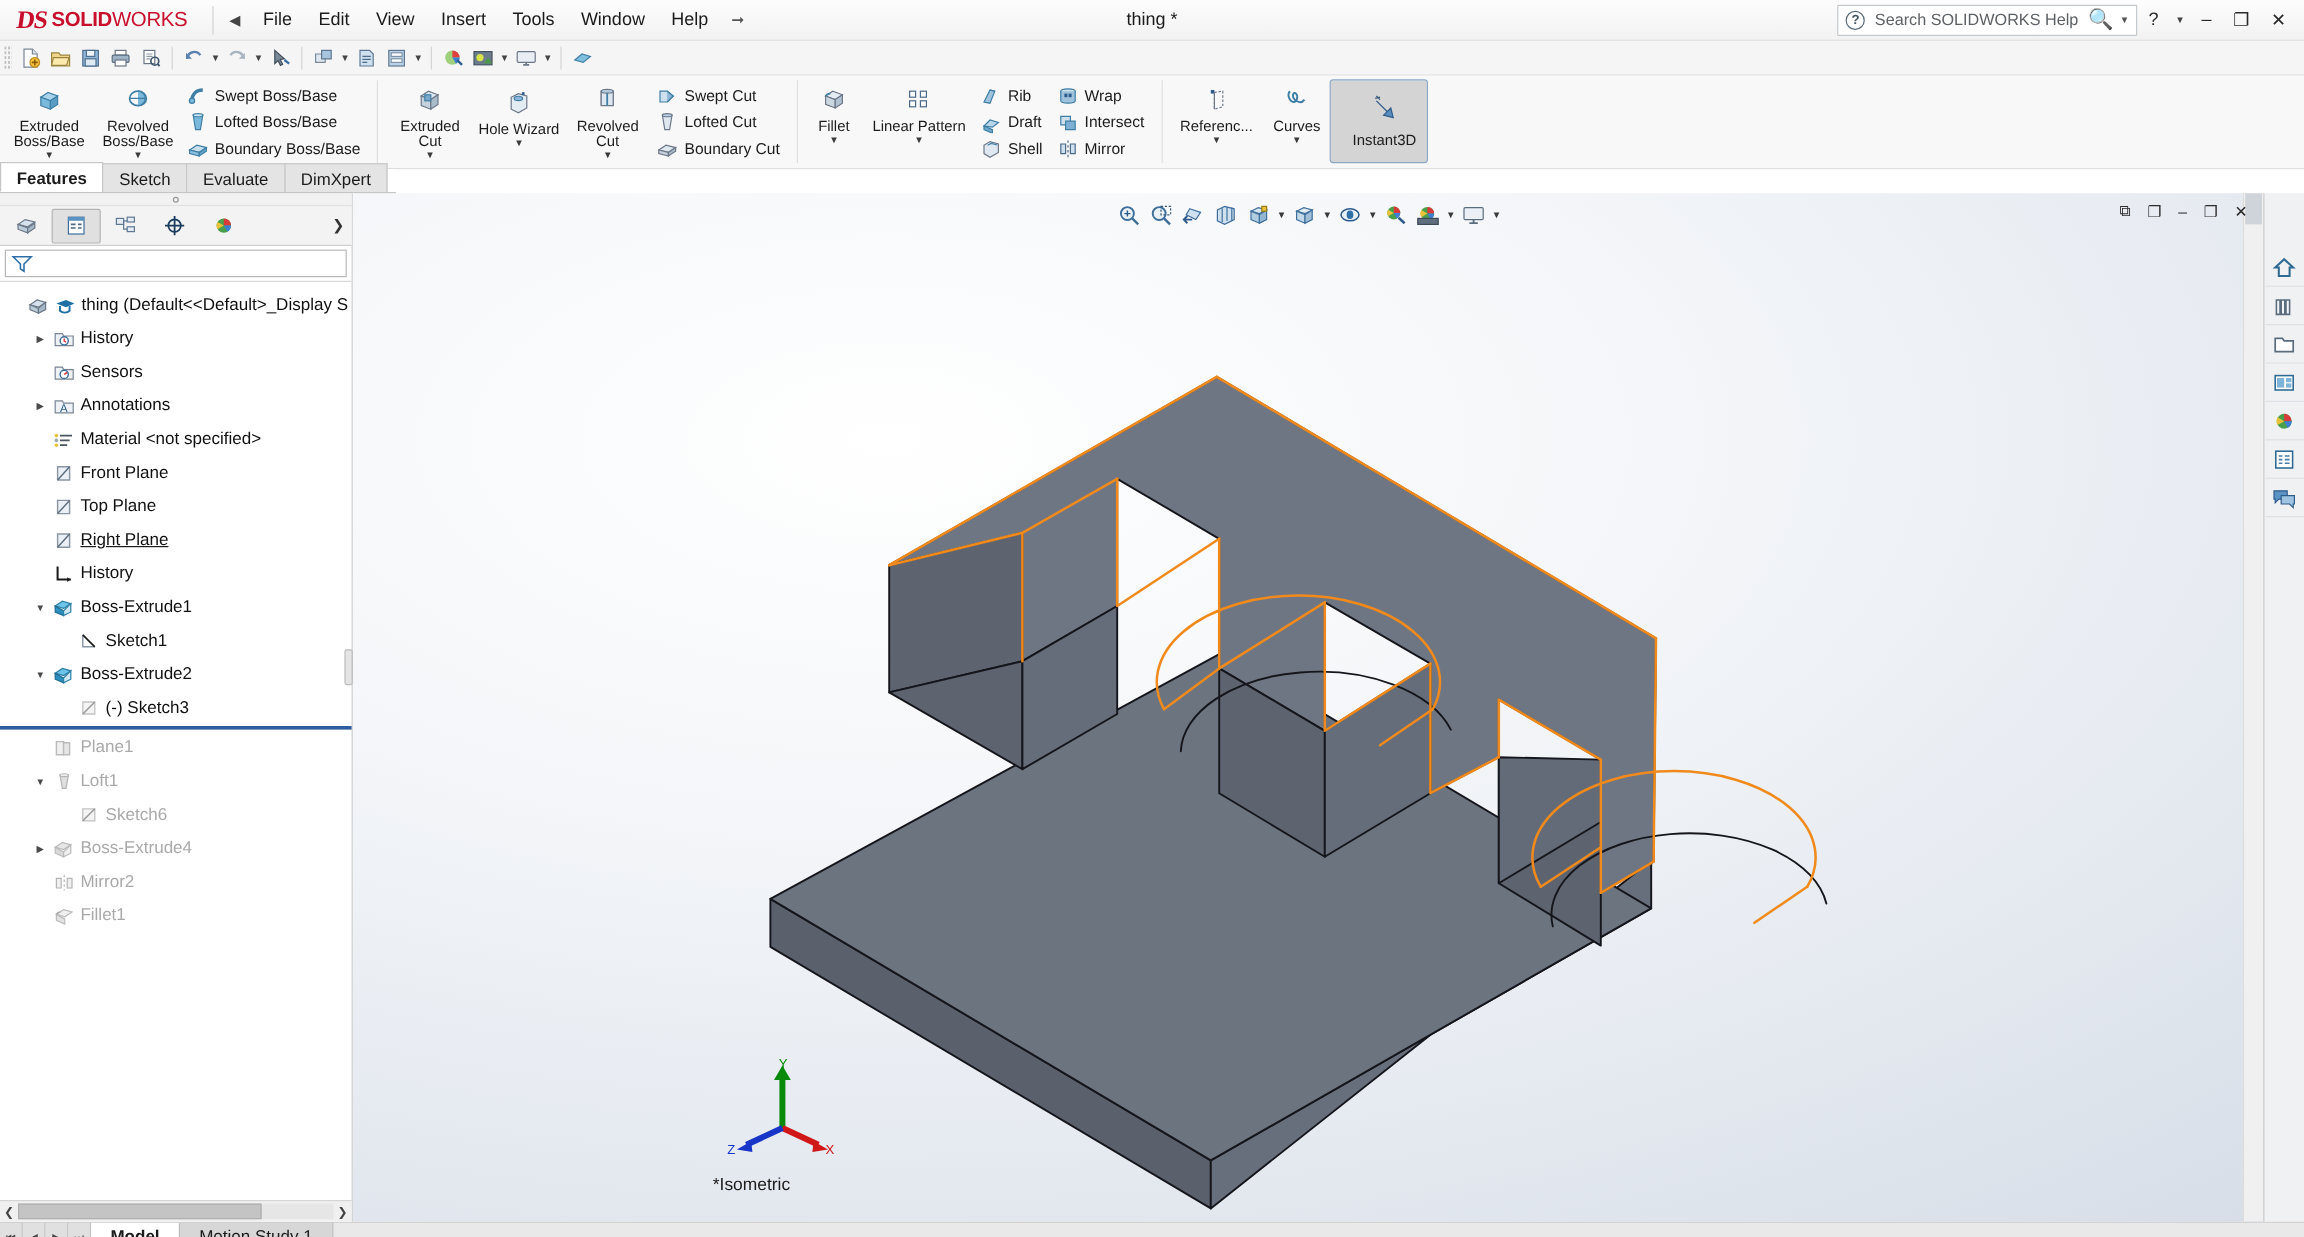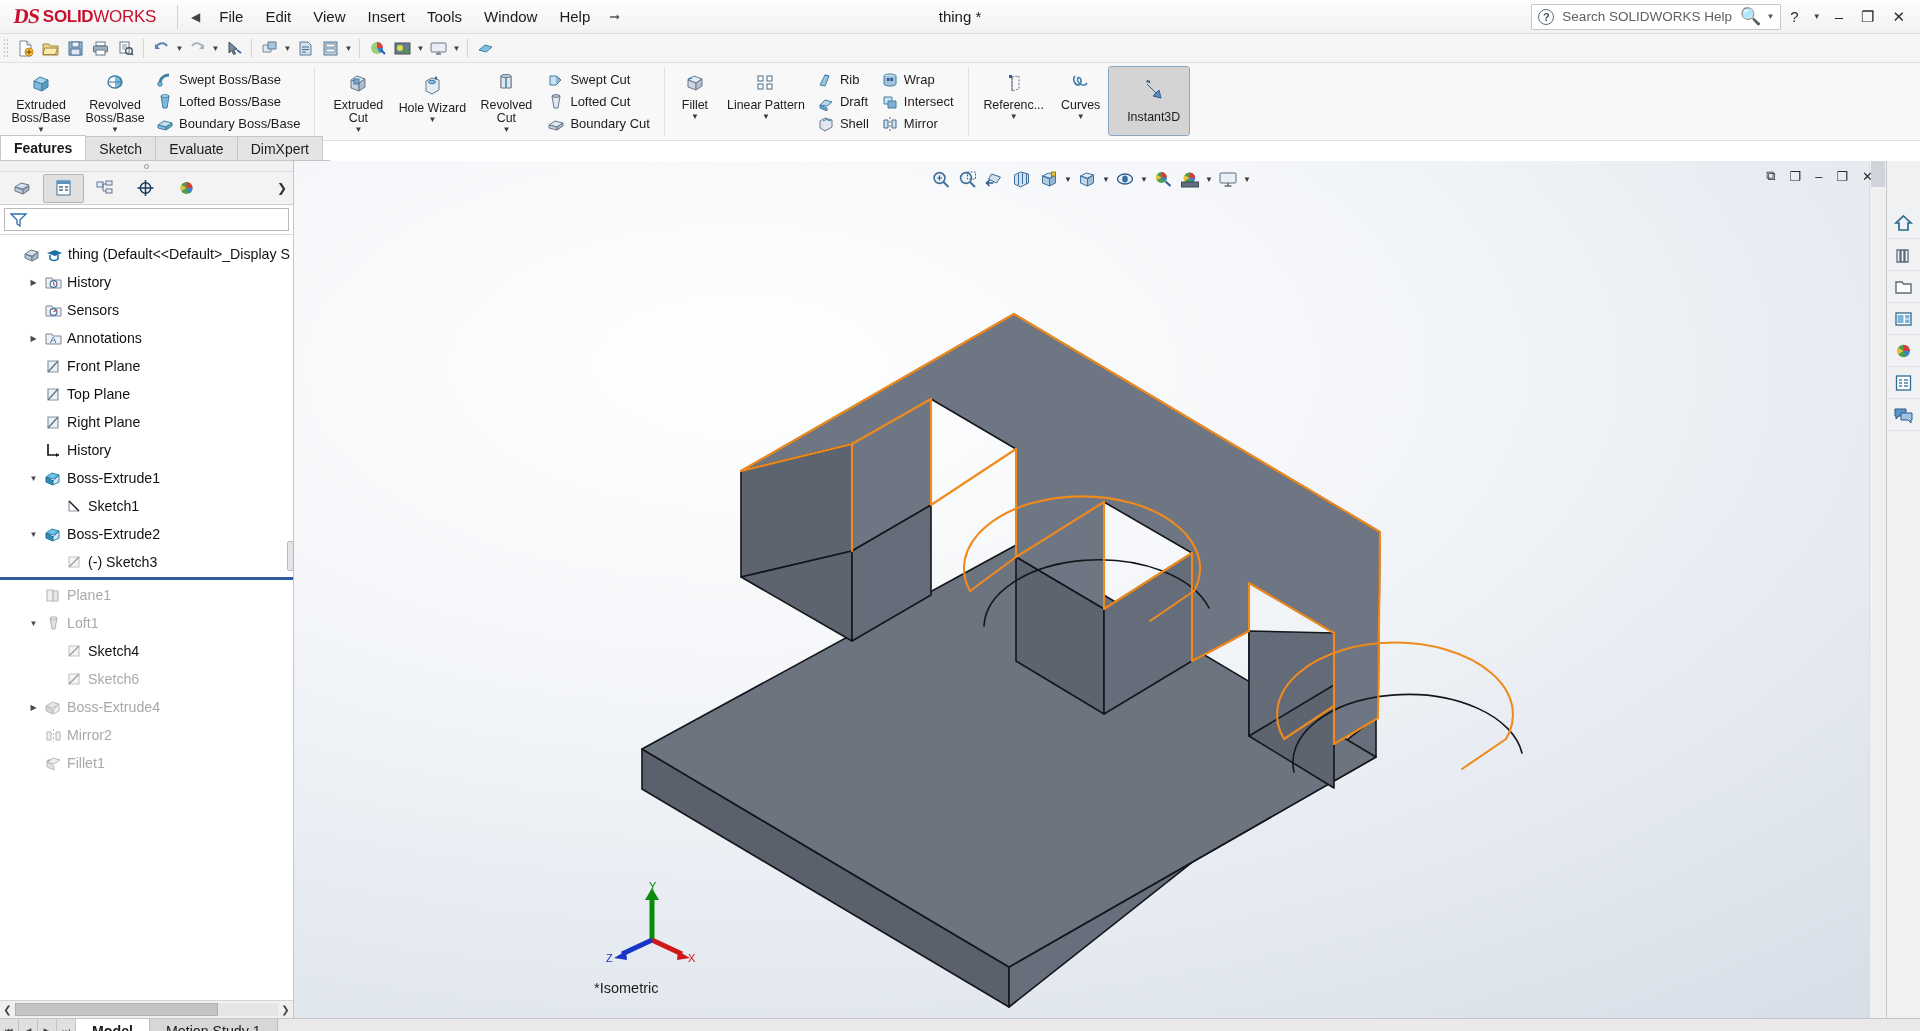--- a/index.html
+++ b/index.html
@@ -640,37 +640,49 @@
               <path d="M2 4h6l1 2h8v8H2z" fill="#eef2f6" stroke="#7a8594"></path>
               <text x="6" y="13" font-size="9.5" font-family="Liberation Sans,sans-serif" fill="#2b5f8c">A</text>
             </svg>
           </span>
           <span class="tlabel">Annotations</span>
         </div>
         <div class="trow" style="padding-left: 25px;">
           <span class="tw"></span>
           <span class="ticon">
             <svg width="19" height="17" viewBox="0 0 19 17">
+              <circle cx="3" cy="5" r="1.5" fill="#e8c33a"></circle>
+              <circle cx="3" cy="9" r="1.5" fill="#9aa5b0"></circle>
+              <circle cx="3" cy="13" r="1.5" fill="#e8c33a"></circle>
+              <path d="M6 5h10M6 9h8M6 13h6" stroke="#4a5560" stroke-width="1.4"></path>
+            </svg>
+          </span>
+          <span class="tlabel">Material &lt;not specified&gt;</span>
+        </div>
+        <div class="trow" style="padding-left: 25px;">
+          <span class="tw"></span>
+          <span class="ticon">
+            <svg width="19" height="17" viewBox="0 0 19 17">
               <path d="M4 3h10v11H4z" fill="#eaf0f5" stroke="#8a96a3" stroke-width="1.2"></path>
               <path d="M4 14L14 3" stroke="#5b6c7d" stroke-width="1.2"></path>
             </svg>
           </span>
           <span class="tlabel">Front Plane</span>
         </div>
         <div class="trow" style="padding-left: 25px;">
           <span class="tw"></span>
           <span class="ticon">
             <svg width="19" height="17" viewBox="0 0 19 17">
               <path d="M4 3h10v11H4z" fill="#eaf0f5" stroke="#8a96a3" stroke-width="1.2"></path>
               <path d="M4 14L14 3" stroke="#5b6c7d" stroke-width="1.2"></path>
             </svg>
           </span>
           <span class="tlabel">Top Plane</span>
         </div>
-        <div class="trow" style="padding-left: 25px;">
+        <div class="trow" style="padding-left: 25px; text-decoration: underline;">
           <span class="tw"></span>
           <span class="ticon">
             <svg width="19" height="17" viewBox="0 0 19 17">
               <path d="M4 3h10v11H4z" fill="#eaf0f5" stroke="#8a96a3" stroke-width="1.2"></path>
               <path d="M4 14L14 3" stroke="#5b6c7d" stroke-width="1.2"></path>
             </svg>
           </span>
           <span class="tlabel">Right Plane</span>
         </div>
         <div class="trow" style="padding-left: 25px;">
@@ -738,30 +750,20 @@
         </div>
         <div class="trow" style="padding-left: 25px;">
           <span class="tw">▼</span>
           <span class="ticon">
             <svg width="19" height="17" viewBox="0 0 19 17">
               <path d="M6 3h7l-2 11H8z" fill="#e0e0e0" stroke="#b4b4b4"></path>
               <ellipse cx="9.5" cy="3" rx="3.5" ry="1.2" fill="#efefef" stroke="#b4b4b4"></ellipse>
             </svg>
           </span>
           <span class="tlabel dim">Loft1</span>
-        </div>
-        <div class="trow" style="padding-left: 46px;">
-          <span class="tw"></span>
-          <span class="ticon">
-            <svg width="19" height="17" viewBox="0 0 19 17">
-              <path d="M4 3h10v10H4z" fill="#f4f4f4" stroke="#c2c2c2" stroke-width="1.1"></path>
-              <path d="M4 13L14 3" stroke="#9a9a9a" stroke-width="1.3"></path>
-            </svg>
-          </span>
-          <span class="tlabel">Sketch4</span>
         </div>
         <div class="trow" style="padding-left: 46px;">
           <span class="tw"></span>
           <span class="ticon">
             <svg width="19" height="17" viewBox="0 0 19 17">
               <path d="M4 3h10v10H4z" fill="#f4f4f4" stroke="#c2c2c2" stroke-width="1.1"></path>
               <path d="M4 13L14 3" stroke="#9a9a9a" stroke-width="1.3"></path>
             </svg>
           </span>
           <span class="tlabel dim">Sketch6</span>

